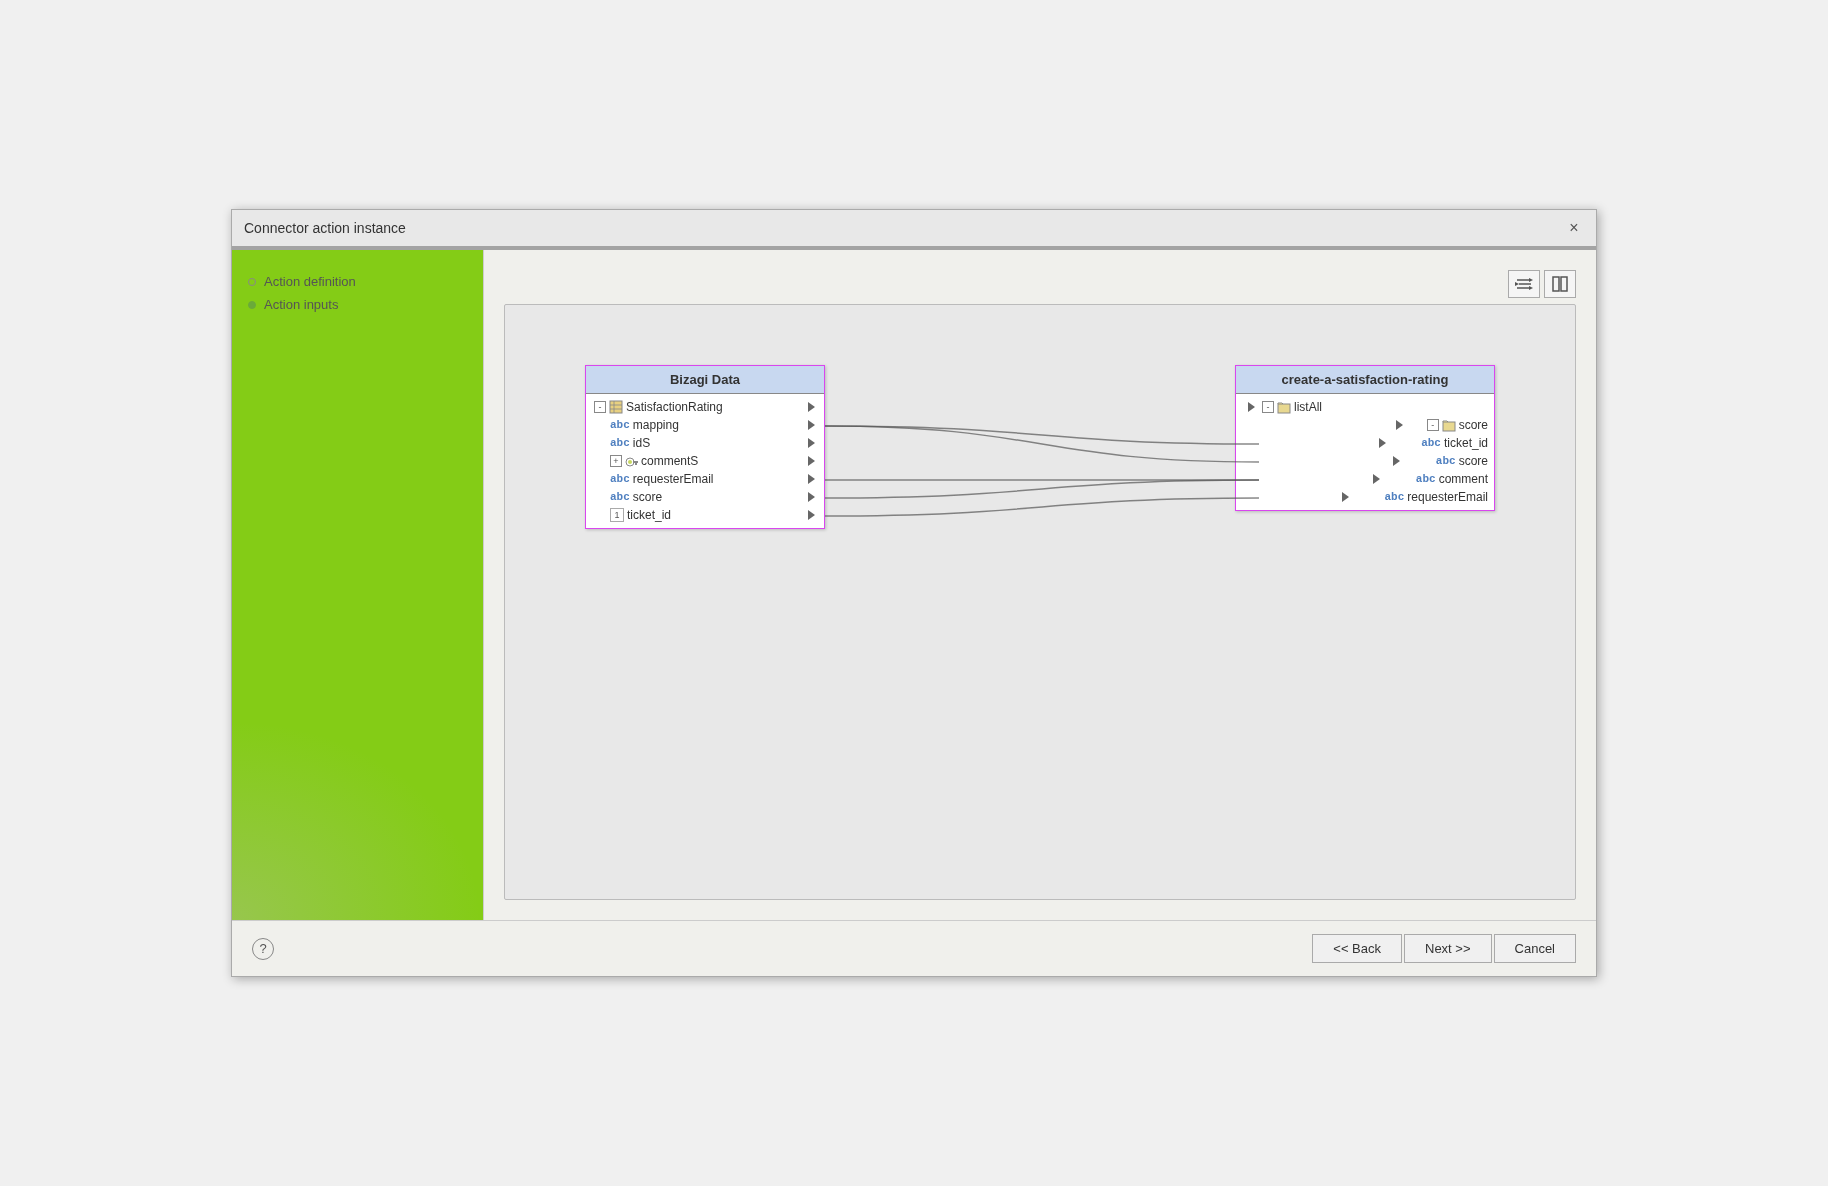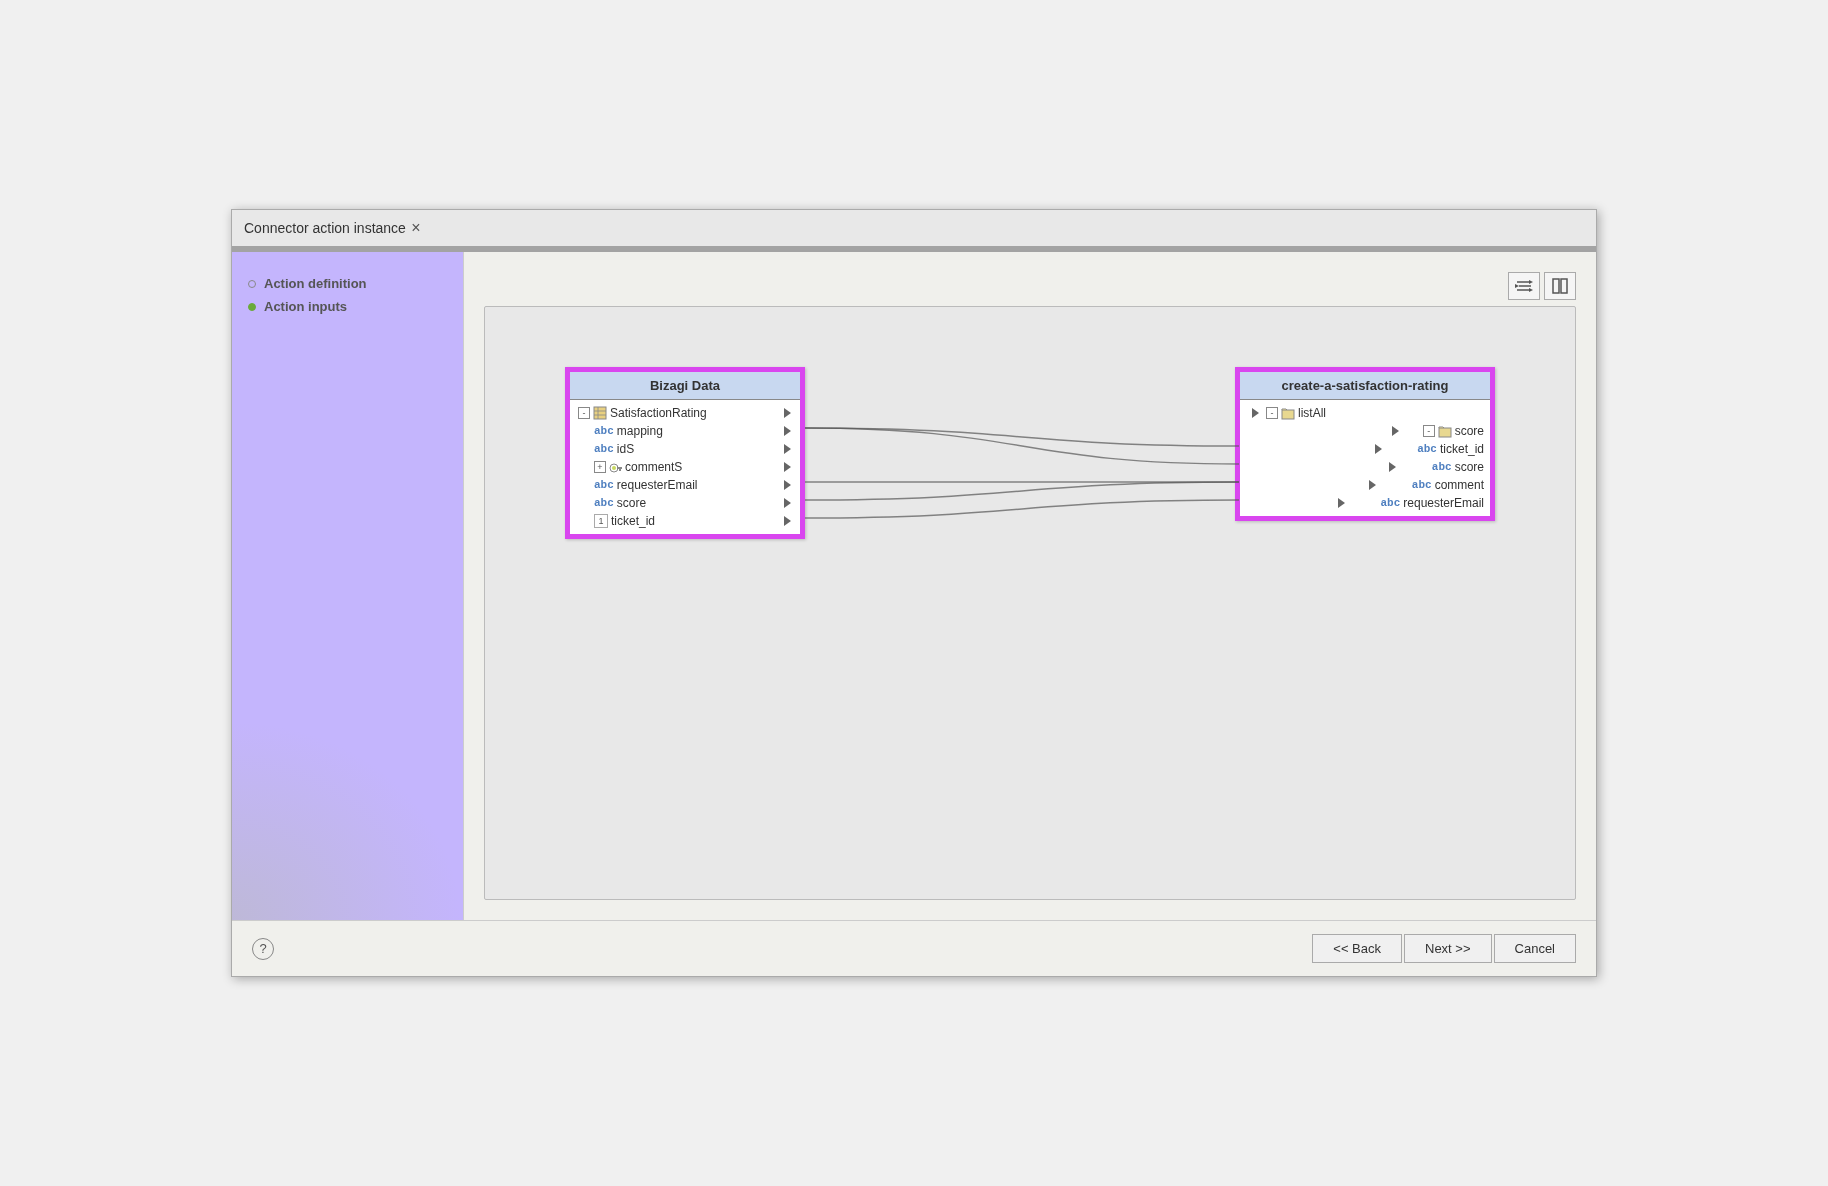--- a/index.html
+++ b/index.html
@@ -17,50 +17,50 @@
       height: 768px;
       background: #f5f5f0;
       border: 1px solid #aaa;
       box-shadow: 2px 2px 10px rgba(0,0,0,0.3);
       display: flex;
       flex-direction: column;
       position: relative;
     }
     .title-bar {
       background: #e8e8e8;
-      border-bottom: 6px solid #a3a3a3;
+      border-bottom: 4px solid #a3a3a3;
       padding: 8px 12px;
       display: flex;
+      justify-content: space-between;
       align-items: center;
       font-size: 14px;
       color: #333;
     }
     .close-btn {
       width: 20px;
       height: 20px;
       cursor: pointer;
       display: flex;
       align-items: center;
       justify-content: center;
       font-size: 16px;
       color: #555;
     }
     .content-area {
       display: flex;
       flex: 1;
       overflow: hidden;
     }
     .sidebar {
-      width: 232px;
-      background: #c4b5fd;
+      width: 252px;
+      background: #84cc16;
       padding: 20px 16px;
       border-right: 1px solid #ccc;
       flex-shrink: 0;
       position: relative;
-      font-weight: bold;
     }
     .sidebar::after {
       content: '';
       position: absolute;
       bottom: 0;
       left: 0;
       right: 0;
       height: 200px;
       background: radial-gradient(ellipse at bottom left, rgba(180,190,160,0.4) 0%, transparent 70%);
       pointer-events: none;
@@ -126,21 +126,21 @@
     .canvas-inner {
       position: absolute;
       top: 0; left: 0; right: 0; bottom: 0;
       display: flex;
       align-items: flex-start;
       justify-content: space-between;
       padding: 60px 80px 40px 80px;
     }
     .data-box {
       background: white;
-      border: 5px solid #d946ef;
+      border: 1px solid #d946ef;
       min-width: 240px;
       box-shadow: 1px 1px 3px rgba(0,0,0,0.2);
     }
     .data-box-header {
       background: #c8d8f0;
       border-bottom: 1px solid #888;
       padding: 6px 10px;
       font-weight: bold;
       font-size: 13px;
       color: #333;

